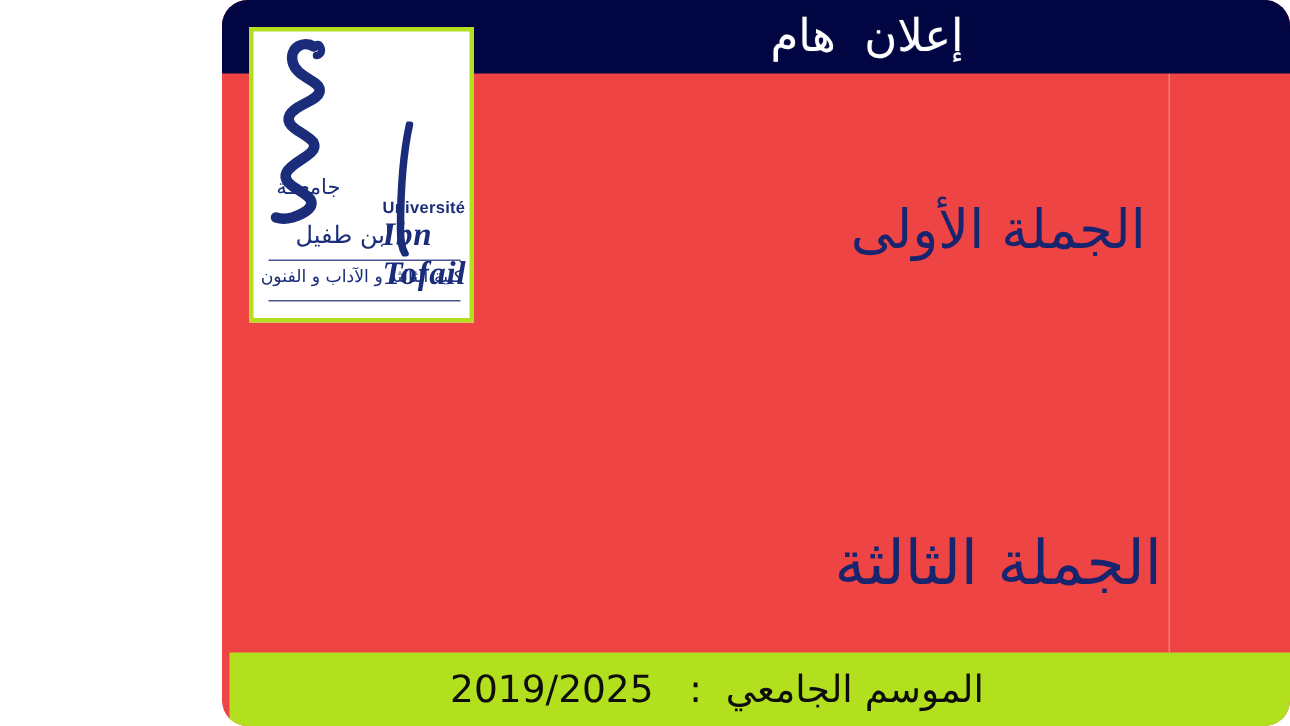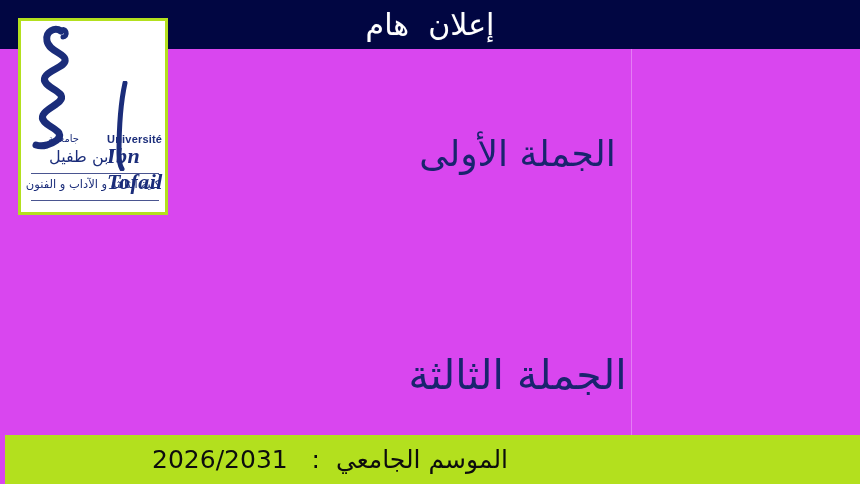--- a/index.html
+++ b/index.html
@@ -7,24 +7,25 @@
     margin: 0;
     padding: 0;
     background: #ffffff;
   }
   body {
     font-family: "DejaVu Sans", sans-serif;
   }
 
   #slide {
     position: relative;
-    width: 860px;
+    width: 712px;
     height: 484px;
     overflow: hidden;
-    background: #d946ef;
+    background: #ef4444;
+    border-radius: 17px;
   }
 
   
   .header-band {
     position: absolute;
     left: 0;
     top: 0;
     width: 860px;
     height: 49px;
     background: #010642;
@@ -112,23 +113,23 @@
     font-size: 22px;
     font-style: italic;
     font-weight: bold;
     color: #1b2d7a;
     letter-spacing: 0.5px;
     direction: ltr;
   }
   .logo-jamia {
     position: absolute;
     right: 86px;
-    top: 112px;
-    font-family: "DejaVu Sans", sans-serif;
-    font-size: 10px;
+    top: 96px;
+    font-family: "DejaVu Sans", sans-serif;
+    font-size: 14px;
     color: #1b2d7a;
     direction: rtl;
     white-space: nowrap;
   }
   .logo-jamia-ar {
     position: absolute;
     right: 52px;
     top: 126px;
     font-family: "DejaVu Sans", sans-serif;
     font-size: 16px;
@@ -262,15 +263,15 @@
       <div class="logo-rule logo-rule-bottom"></div>
     </div>
   </div>
 
   <div class="body-area">
     <div class="body-line line-1">الجملة الأولى</div>
     <div class="body-line line-3">الجملة الثالثة</div>
   </div>
 
   <div class="footer-band"></div>
-  <div class="footer-text">الموسم الجامعي  :   2026/2031</div>
+  <div class="footer-text">الموسم الجامعي  :   2019/2025</div>
 
 </div>
 
 </body></html>

